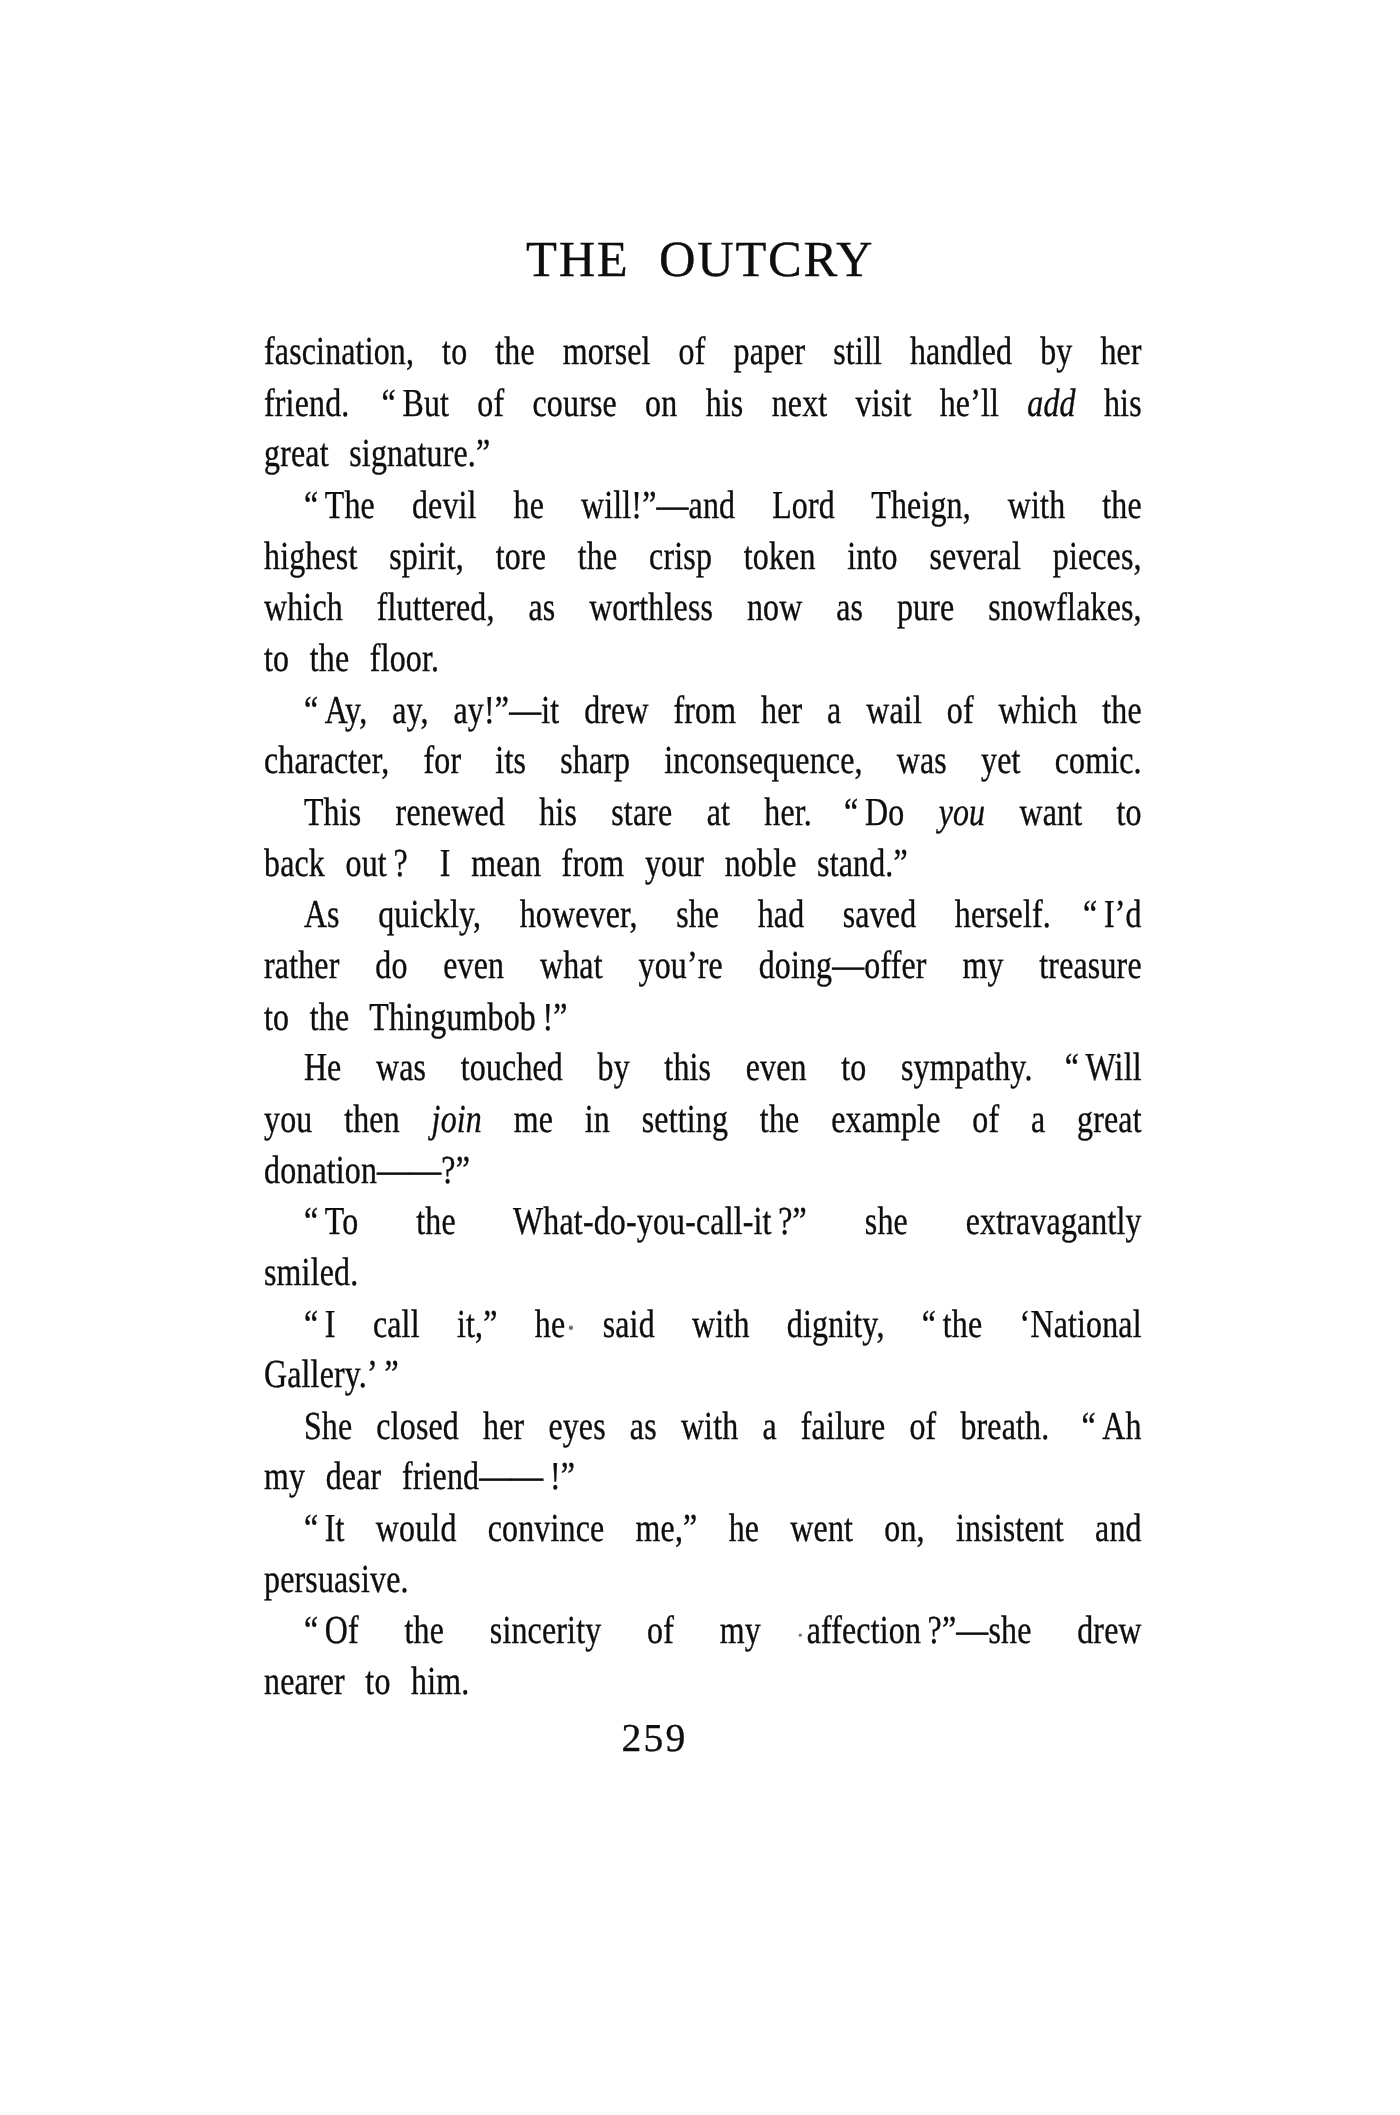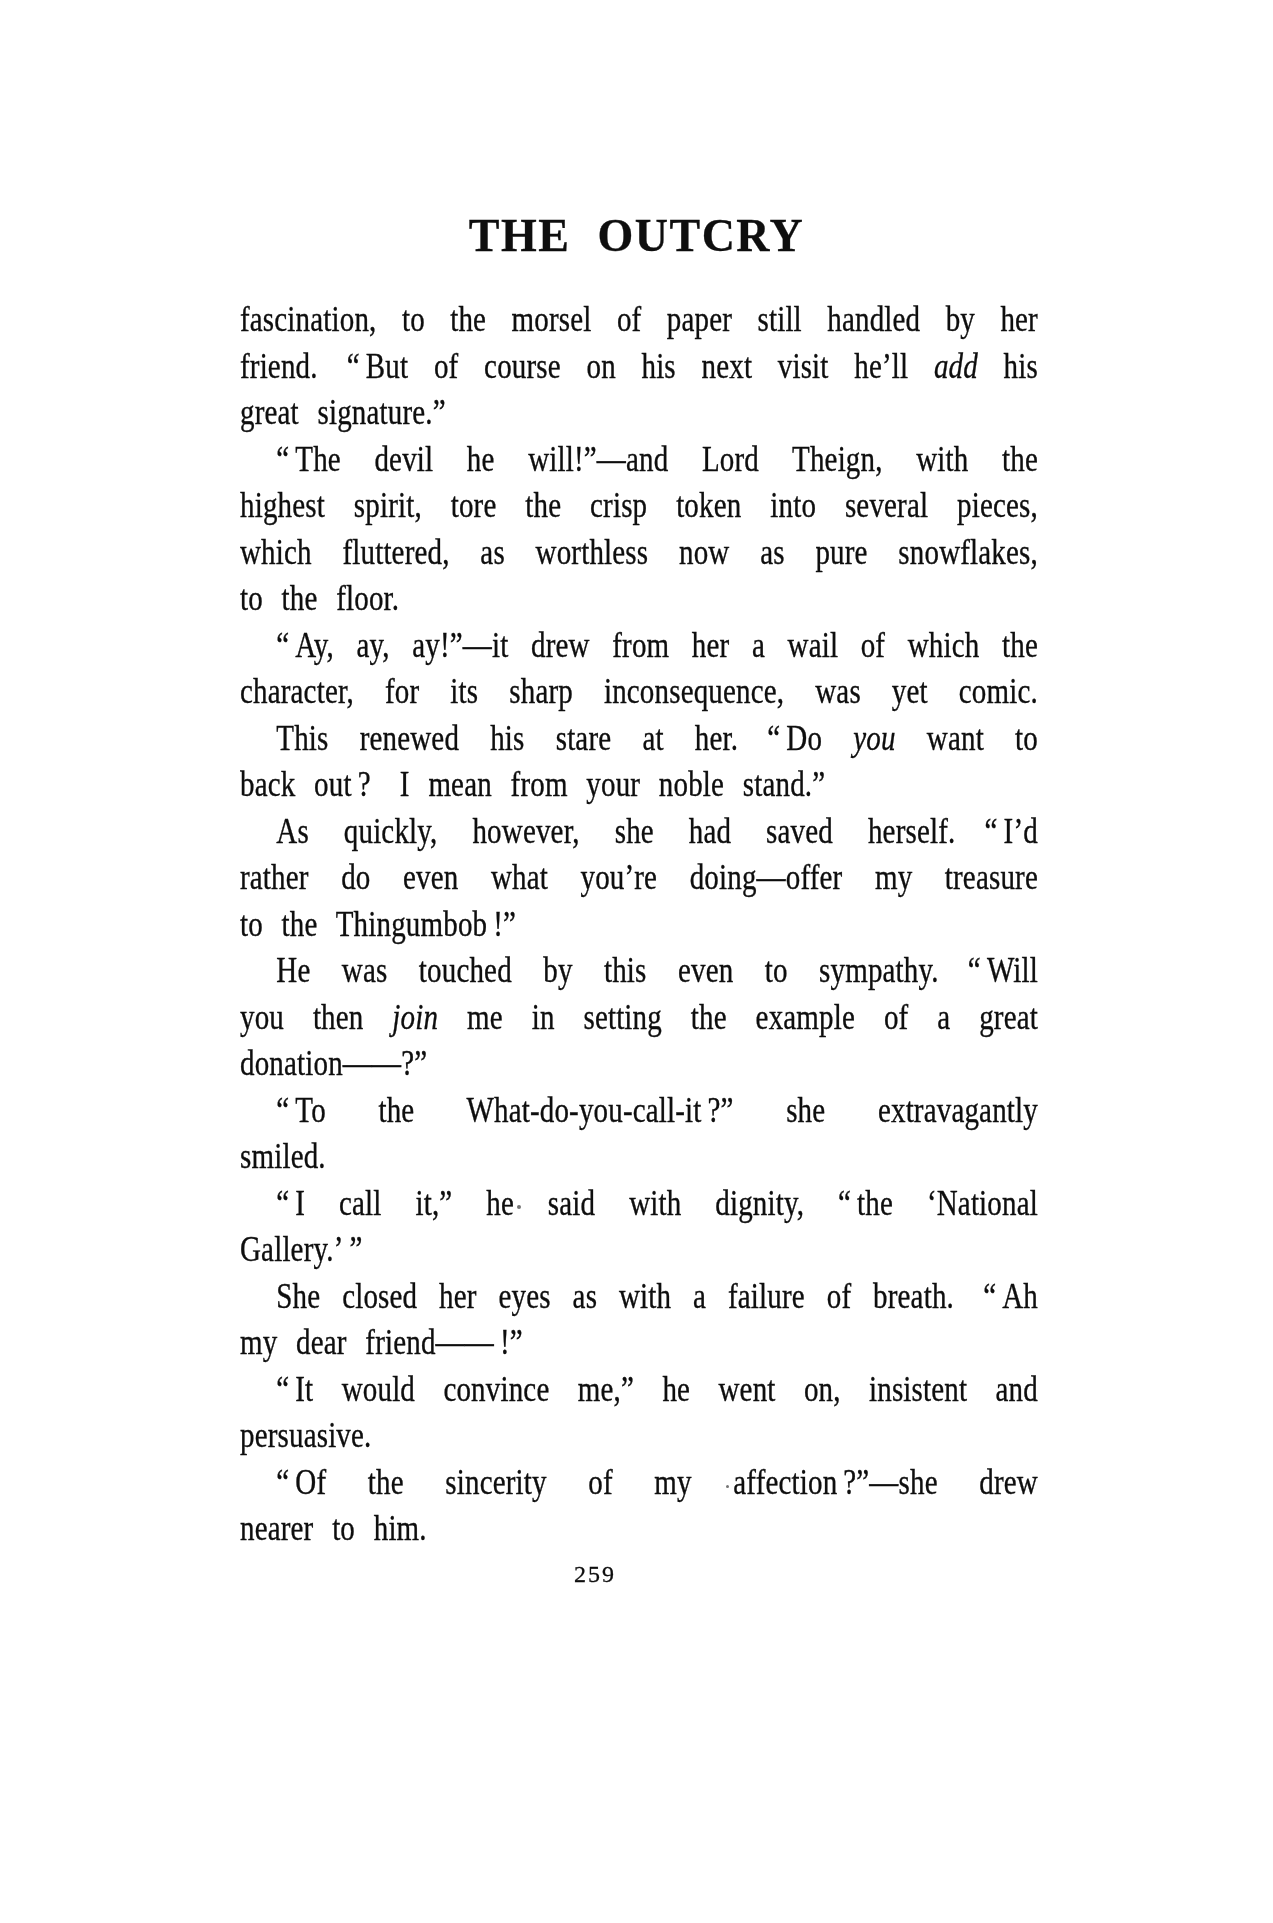--- a/index.html
+++ b/index.html
@@ -13,21 +13,21 @@
     color: #0e0e0e;
   }
   
   #running-head {
     position: absolute;
     top: 213px;
     left: 0;
     width: 1273px;
     text-align: center;
     font-size: 46px;
-    font-weight: bold;
+    font-weight: normal;
     line-height: 1;
     letter-spacing: 1.5px;
     word-spacing: 14px;
     -webkit-text-stroke: 0.3px #0e0e0e;
   }
   
   #body-text {
     position: absolute;
     left: 240px;
     top: 296px;
@@ -49,21 +49,21 @@
   .line.left   { text-align: left; word-spacing: 14px; }
   .line.indent { text-indent: 45px; }
   .it { font-style: italic; }
   
   #page-number {
     position: absolute;
     top: 1562px;
     left: 0;
     width: 1190px;
     text-align: center;
-    font-size: 24px;
+    font-size: 36px;
     line-height: 1;
     letter-spacing: 2px;
     -webkit-text-stroke: 0.3px #0e0e0e;
   }
   
   .speck {
     position: absolute;
     background: #2a2a2a;
     border-radius: 50%;
     opacity: 0.65;

